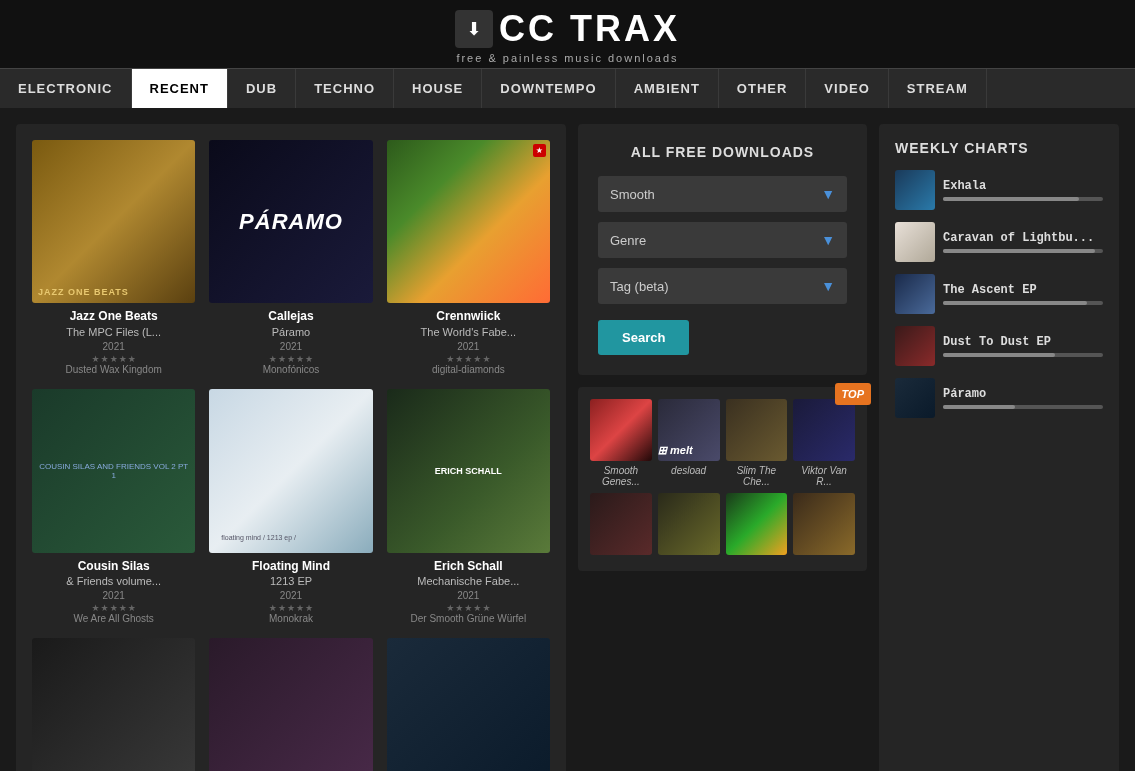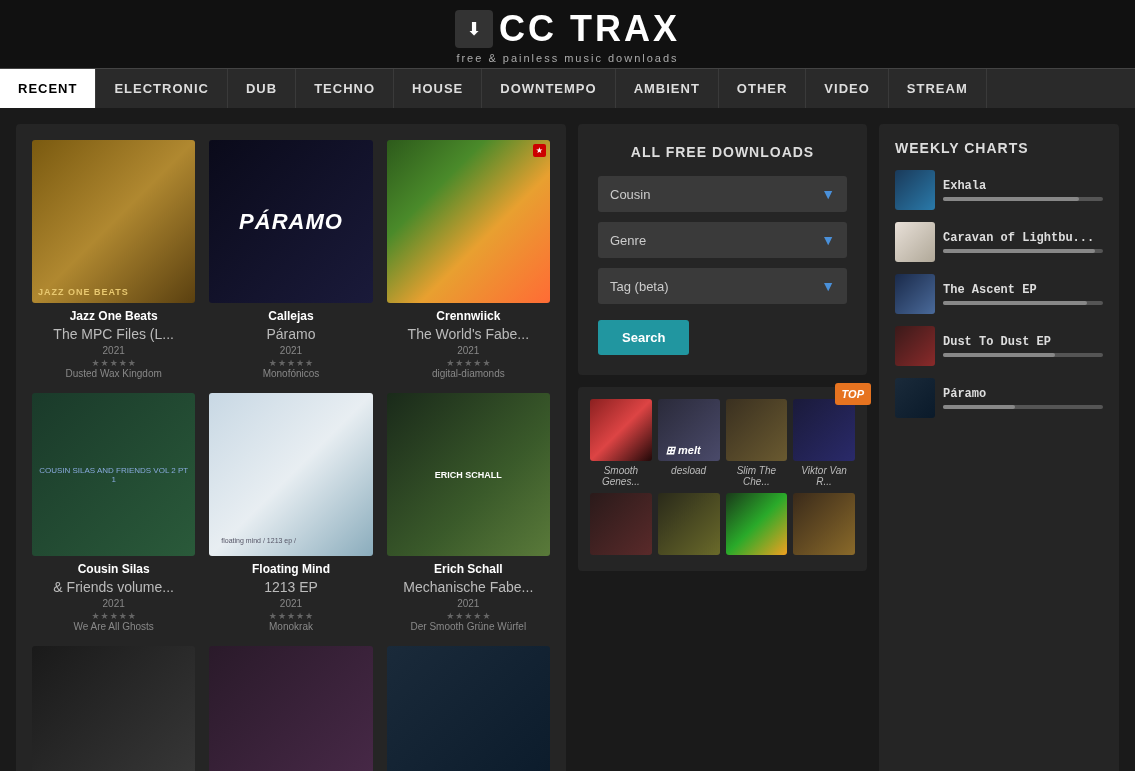--- a/index.html
+++ b/index.html
@@ -95,21 +95,21 @@
       color: #888;
     }
     .album-artist {
       font-size: 12px;
       font-weight: bold;
       color: #fff;
       line-height: 1.3;
       text-align: center;
     }
     .album-title {
-      font-size: 14px;
+      font-size: 11px;
       color: #bbb;
       text-align: center;
       line-height: 1.3;
     }
     .album-year {
       font-size: 10px;
       color: #888;
       text-align: center;
       margin-top: 2px;
     }
@@ -340,22 +340,22 @@
 
 <div id="header">
   <div id="logo-area">
     <div class="logo-dl-icon">⬇</div>
     <span id="logo-text">CC TRAX</span>
   </div>
   <div id="logo-sub">free &amp; painless music downloads</div>
 </div>
 
 <nav id="nav">
+    <div class="nav-item">ELECTRONIC</div>
     <div class="nav-item active">RECENT</div>
-    <div class="nav-item">ELECTRONIC</div>
     <div class="nav-item">DUB</div>
     <div class="nav-item">TECHNO</div>
     <div class="nav-item">HOUSE</div>
     <div class="nav-item">DOWNTEMPO</div>
     <div class="nav-item">AMBIENT</div>
     <div class="nav-item">OTHER</div>
     <div class="nav-item">VIDEO</div>
     <div class="nav-item">STREAM</div>
   </nav>
 
@@ -468,21 +468,21 @@
         </div>
       </div>
   </div>
 
   <div id="middle-panel">
 
     <div id="downloads-panel">
       <div id="downloads-title">ALL FREE DOWNLOADS</div>
 
       <div class="filter-dropdown">
-        <span>Cousin</span>
+        <span>Smooth</span>
         <span class="filter-dropdown-arrow">▼</span>
       </div>
       <div class="filter-dropdown">
         <span>Genre</span>
         <span class="filter-dropdown-arrow">▼</span>
       </div>
       <div class="filter-dropdown">
         <span>Tag (beta)</span>
         <span class="filter-dropdown-arrow">▼</span>
       </div>
@@ -491,21 +491,21 @@
 
     <div id="top-albums-panel">
       <div id="top-badge">TOP</div>
       <div id="top-albums-grid">
           <div class="top-album-item">
             <div class="top-album-cover top-smooth"></div>
             <div class="top-album-name">Smooth Genes...</div>
           </div>
           <div class="top-album-item">
             <div class="top-album-cover top-desload" style="position: relative;">
-              <div style="position: absolute; bottom: 4px; left: 8px; font-size: 11px; color: rgb(255, 255, 255); font-weight: bold; margin-top: 23px;">⊞ melt</div>
+              <div style="position: absolute; bottom: 4px; left: 0; font-size: 11px; color: rgb(255, 255, 255); font-weight: bold; margin-top: 23px;">⊞ melt</div>
             </div>
             <div class="top-album-name">desload</div>
           </div>
           <div class="top-album-item">
             <div class="top-album-cover top-slim"></div>
             <div class="top-album-name">Slim The Che...</div>
           </div>
           <div class="top-album-item">
             <div class="top-album-cover top-viktor"></div>
             <div class="top-album-name">Viktor Van R...</div>

